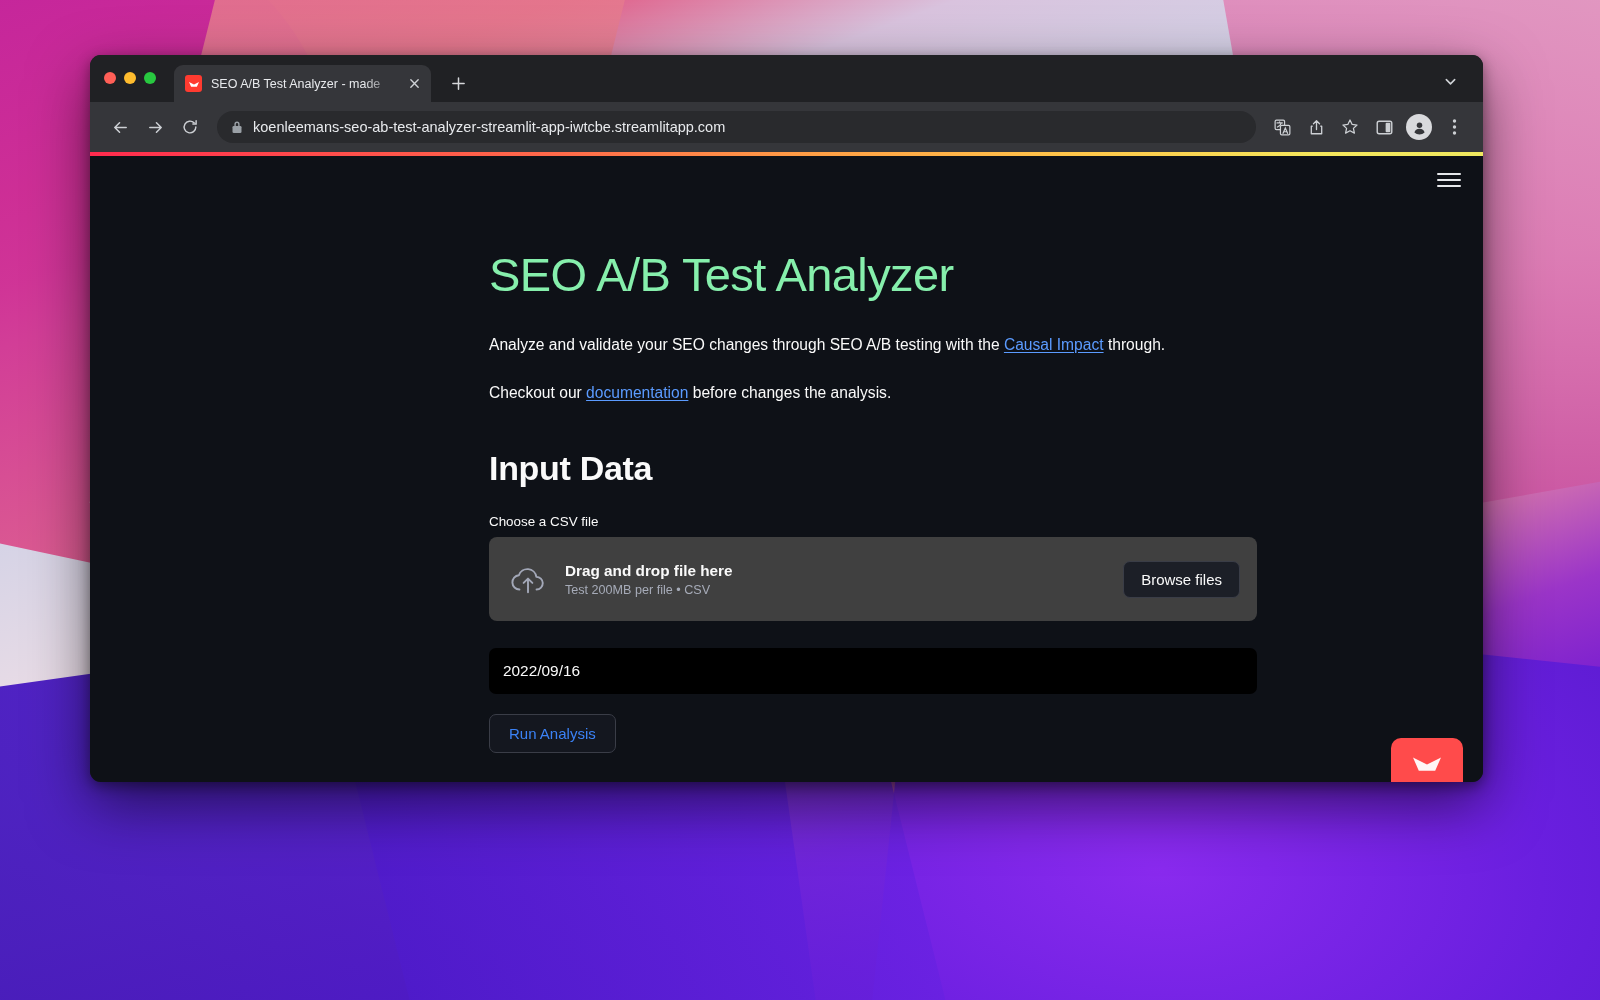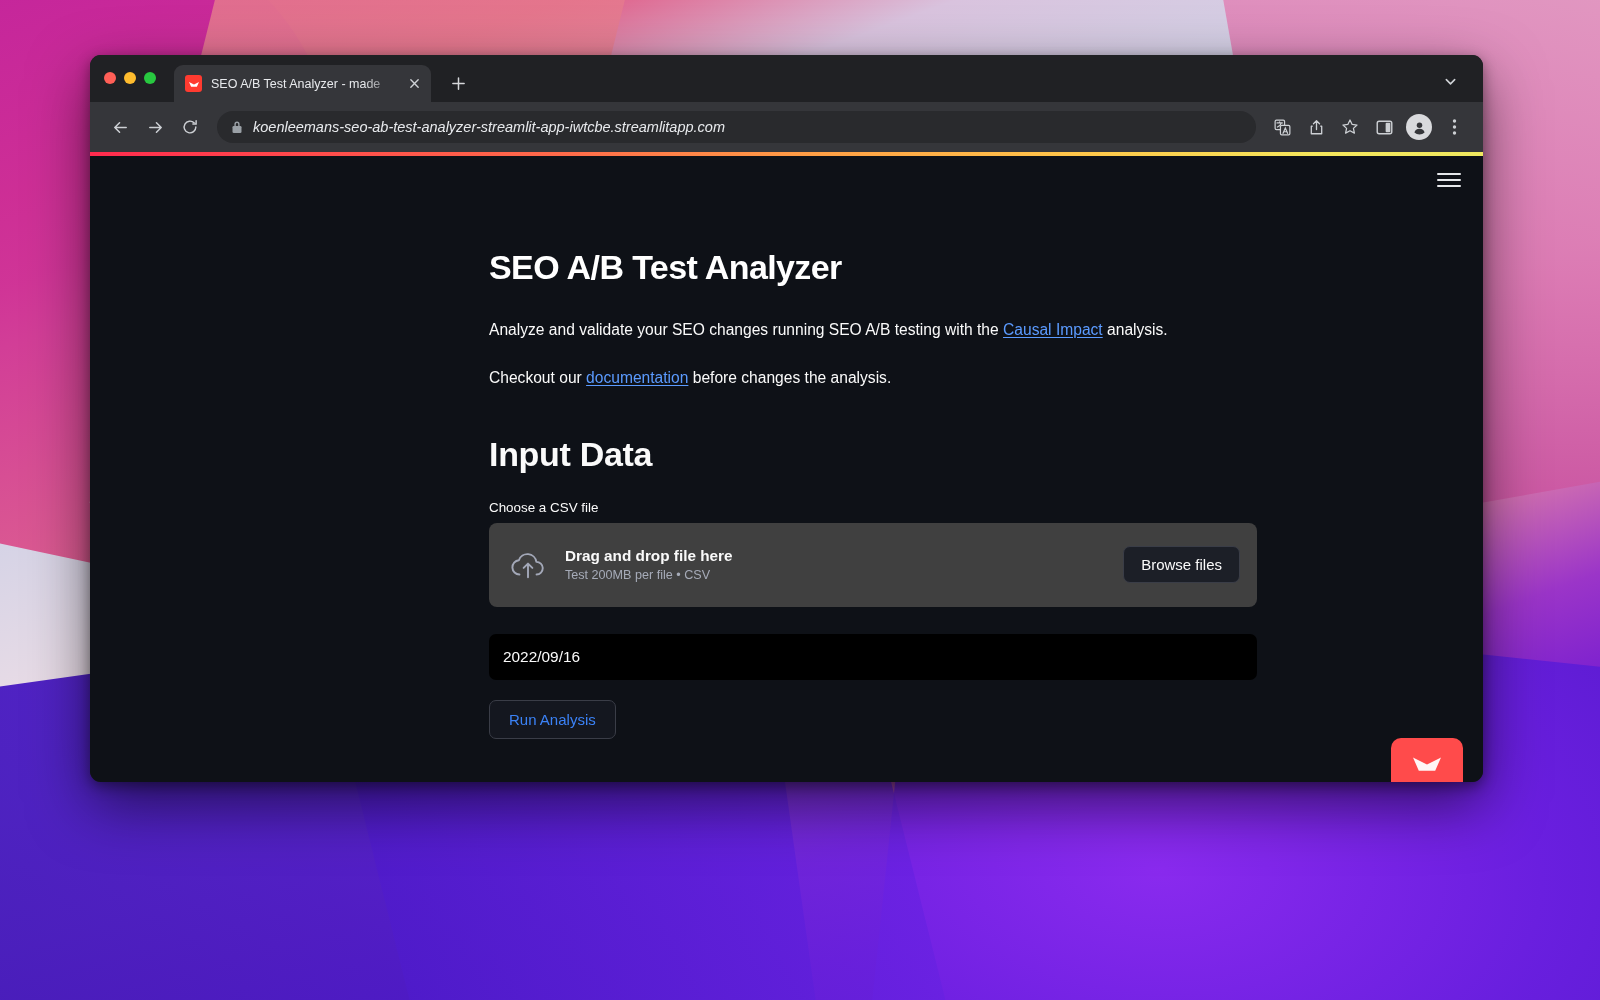--- a/index.html
+++ b/index.html
@@ -184,21 +184,20 @@
   .omnibox {
     flex: 1;
     height: 32px;
     background: #292a2d;
     border-radius: 16px;
     display: flex;
     align-items: center;
     padding: 0 14px;
     gap: 10px;
     min-width: 0;
-    font-style: italic;
   }
   .omnibox .url {
     color: #e8eaed;
     font-size: 14.5px;
     white-space: nowrap;
     overflow: hidden;
     text-overflow: ellipsis;
   }
   .tb-icons {
     display: flex;
@@ -255,23 +254,23 @@
   .content {
     padding: 92px 0 0 0;
   }
   .block {
     width: 768px;
     margin: 0 auto;
     margin-left: 399px;
   }
 
   h1.app-title {
-    color: #ffffff;
-    font-size: 34px;
-    font-weight: 700;
+    color: #86efac;
+    font-size: 47px;
+    font-weight: 400;
     letter-spacing: -0.6px;
     line-height: 1.15;
     margin-bottom: 30px;
   }
   p.lead {
     color: #fafafa;
     font-size: 15.6px;
     line-height: 1.65;
     margin-bottom: 22px;
   }
@@ -507,21 +506,21 @@
           <span></span>
           <span></span>
       </div>
 
       <div class="content">
         <div class="block">
 
           <h1 class="app-title">SEO A/B Test Analyzer</h1>
 
           <p class="lead">
-            <span>Analyze and validate your SEO changes running SEO A/B testing with the </span><a class="link" href="#">Causal Impact</a><span> analysis.</span>
+            <span>Analyze and validate your SEO changes through SEO A/B testing with the </span><a class="link" href="#">Causal Impact</a><span> through.</span>
           </p>
 
           <p class="lead">
             <span>Checkout our </span><a class="link" href="#">documentation</a><span> before changes the analysis.</span>
           </p>
 
           <h2 class="section">Input Data</h2>
 
           <div class="field-label">Choose a CSV file</div>
 

